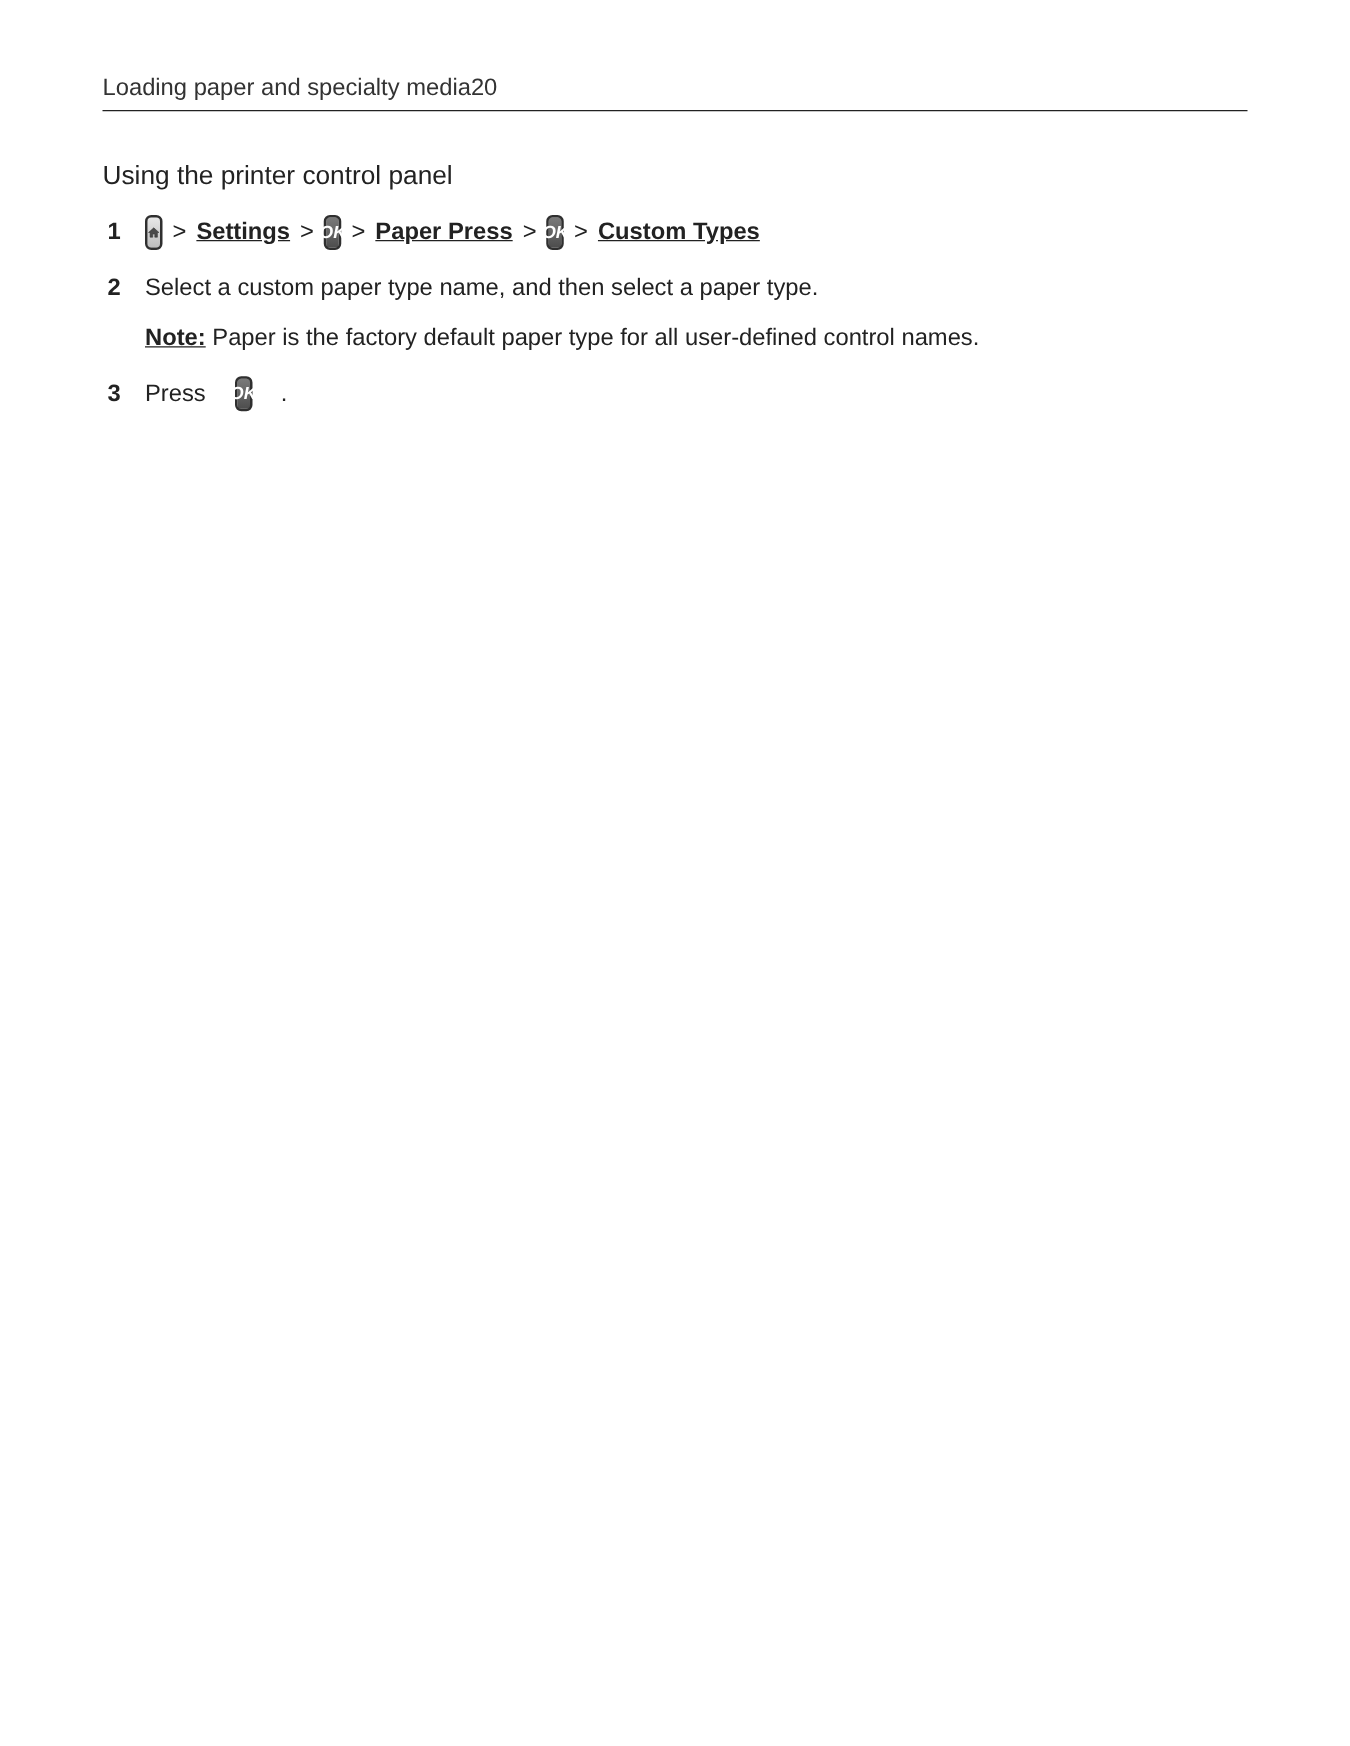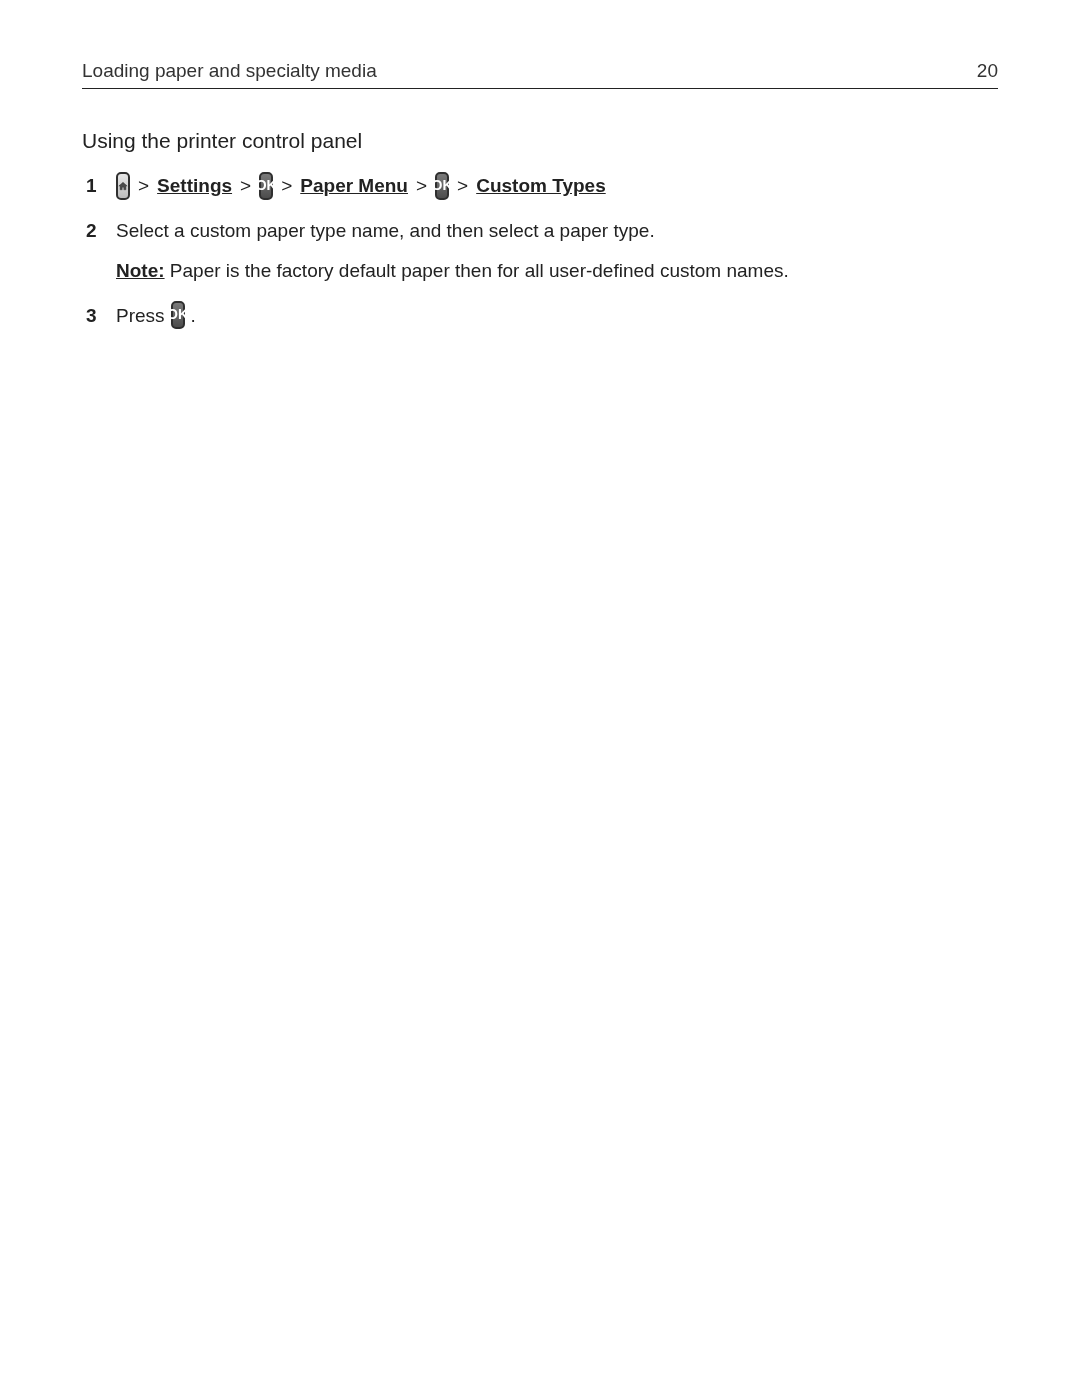--- a/index.html
+++ b/index.html
@@ -13,21 +13,20 @@
   }
   .page {
     position: relative;
     width: 1080px;
     height: 1397px;
     box-sizing: border-box;
     padding: 60px 82px 0 82px;
   }
   .header {
     display: flex;
-    justify-content: space-between;
     align-items: baseline;
     font-size: 19px;
     color: #333;
     padding-bottom: 6px;
     border-bottom: 1.5px solid #222;
     margin-bottom: 40px;
   }
   .section-title {
     font-weight: 400;
     font-size: 21px;
@@ -74,30 +73,31 @@
     width: 14px;
     height: 28px;
     border: 2px solid #2f2f2f;
     border-radius: 5px;
     background: linear-gradient(#7a7a7a, #4d4d4d);
     color: #fff;
     font-weight: 700;
     font-size: 14px;
     vertical-align: middle;
     box-sizing: border-box;
+    font-style: italic;
   }
   .icon-btn svg { display: block; }
   .home-btn {
     background: linear-gradient(#e8e8e8, #bcbcbc);
     color: #3a3a3a;
   }
   .step3-line {
     display: inline-flex;
     align-items: center;
-    gap: 6px;
+    gap: 23px;
   }
   .step3-line .icon-btn { position: relative; top: -1px; }
 </style>
 </head>
 <body>
 
 <div class="page">
 
   <div class="header">
     <span>Loading paper and specialty media</span>
@@ -113,32 +113,32 @@
         <span class="icon-btn home-btn">
           <svg width="18" height="16" viewBox="0 0 24 22">
             <path d="M12 2 L22 11 H19 V20 H14 V14 H10 V20 H5 V11 H2 Z" fill="#4a4a4a" stroke="#2f2f2f" stroke-width="1"></path>
           </svg>
         </span>
         <span class="sep">&gt;</span>
         <span class="bold">Settings</span>
         <span class="sep">&gt;</span>
         <span class="icon-btn">OK</span>
         <span class="sep">&gt;</span>
-        <span class="bold">Paper Menu</span>
+        <span class="bold">Paper Press</span>
         <span class="sep">&gt;</span>
         <span class="icon-btn">OK</span>
         <span class="sep">&gt;</span>
         <span class="bold">Custom Types</span>
       </div>
     </li>
 
     <li>
       <span>Select a custom paper type name, and then select a paper type.</span>
       <div class="note-line">
-        <span class="bold">Note:</span><span> Paper is the factory default paper then for all user-defined custom names.</span>
+        <span class="bold">Note:</span><span> Paper is the factory default paper type for all user-defined control names.</span>
       </div>
     </li>
 
     <li>
       <span class="step3-line">
         <span>Press </span>
         <span class="icon-btn">OK</span>
         <span>.</span>
       </span>
     </li>

